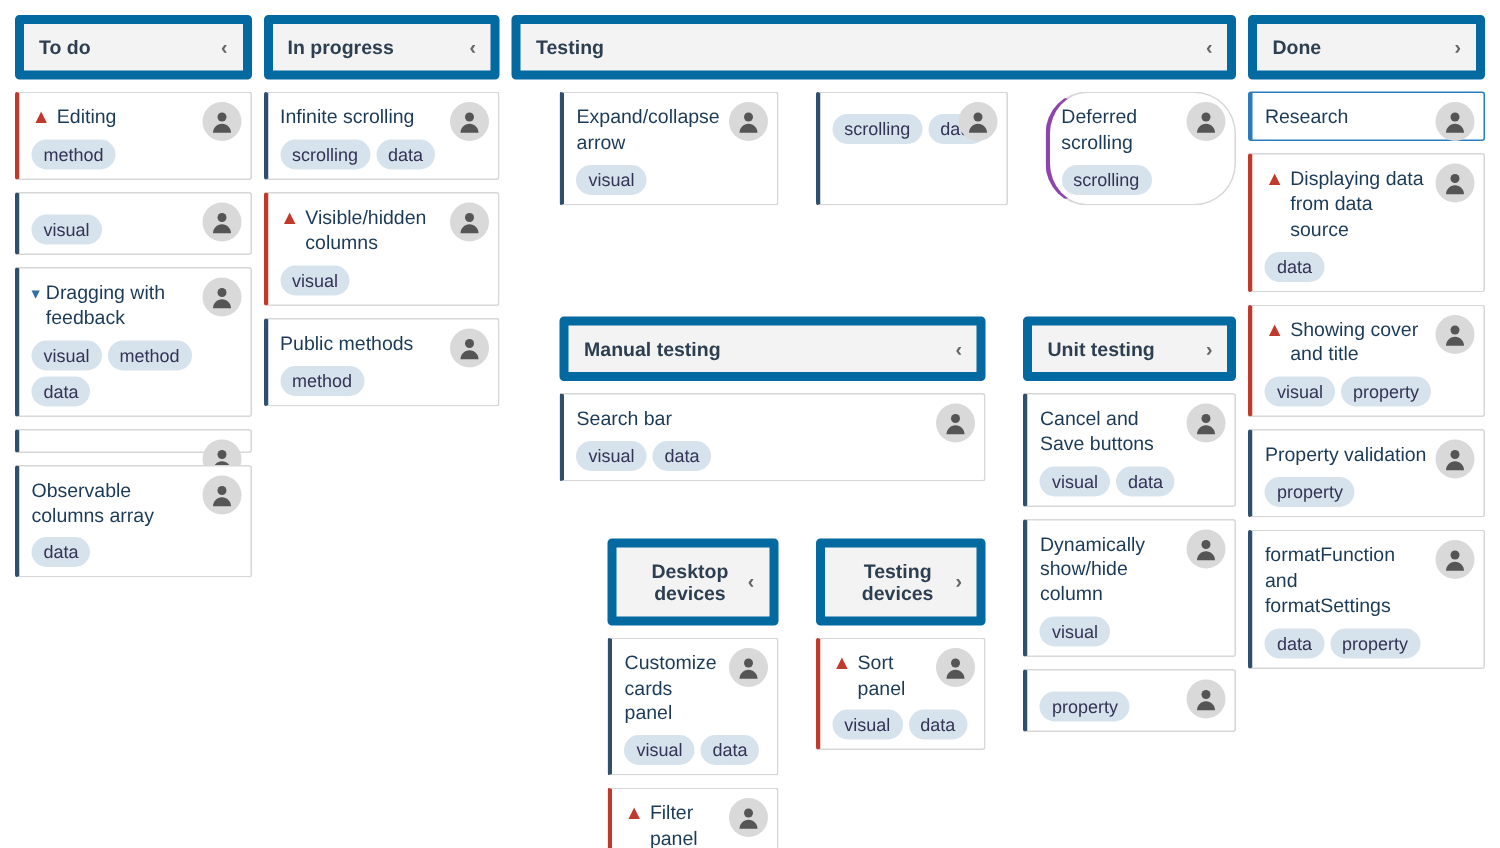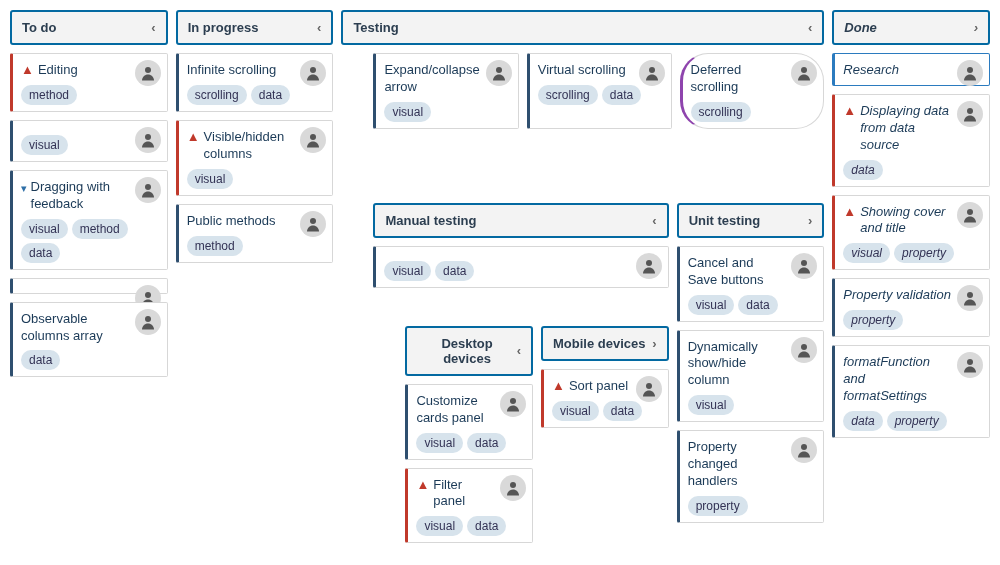--- a/index.html
+++ b/index.html
@@ -17,25 +17,25 @@
     align-items: flex-start;
   }
   .col {
     display: flex;
     flex-direction: column;
     gap: 8px;
   }
   .col-todo { width: 160px; }
   .col-inprogress { width: 160px; }
   .col-testing { width: 490px; }
-  .col-done { width: 160px; font-style: italic; }
+  .col-done { width: 160px; }
 
   .col-header, .sub-header {
     background: #f3f3f3;
-    border: 2px solid #0369a1;
+    border: 6px solid #0369a1;
     border-radius: 3px;
     padding: 8px 10px;
     display: flex;
     align-items: center;
     justify-content: space-between;
     font-weight: bold;
     font-size: 13px;
     color: #2c3e50;
     cursor: pointer;
   }
@@ -100,21 +100,21 @@
     border-radius: 50%;
     background: #d9d9d9;
     display: flex;
     align-items: center;
     justify-content: center;
   }
   .avatar svg { width: 18px; height: 18px; fill: #555; }
 
   .testing-row {
     display: flex;
-    gap: 8px;
+    gap: 25px;
     padding-left: 32px;
   }
   .testing-row > * { flex: 1; }
 
   .sub-col {
     display: flex;
     flex-direction: column;
     gap: 8px;
     flex: 1;
   }
@@ -270,23 +270,20 @@
             <span class="tag">visual</span>
           </div>
         <div class="avatar">
             <svg viewBox="0 0 24 24">
               <circle cx="12" cy="8" r="4"></circle>
               <path d="M4 22c0-4.4 3.6-8 8-8s8 3.6 8 8"></path>
             </svg>
           </div>
       </div>
       <div class="card">
-        <div class="card-title-row">
-            <span>Virtual scrolling</span>
-          </div>
         <div class="tags">
           <span class="tag">scrolling</span>
           <span class="tag">data</span>
         </div>
         <div class="avatar">
             <svg viewBox="0 0 24 24">
               <circle cx="12" cy="8" r="4"></circle>
               <path d="M4 22c0-4.4 3.6-8 8-8s8 3.6 8 8"></path>
             </svg>
           </div>
@@ -309,20 +306,23 @@
 
     <div style="height:58px"></div>
 
     <div class="testing-row">
       <div class="sub-col" style="flex:2">
         <div class="sub-header">
           <span>Manual testing</span>
           <span class="arrow">‹</span>
         </div>
         <div class="card">
+          <div class="card-title-row">
+              <span>Search bar</span>
+            </div>
           <div class="tags">
             <span class="tag">visual</span>
             <span class="tag">data</span>
           </div>
           <div class="avatar">
               <svg viewBox="0 0 24 24">
                 <circle cx="12" cy="8" r="4"></circle>
                 <path d="M4 22c0-4.4 3.6-8 8-8s8 3.6 8 8"></path>
               </svg>
             </div>
@@ -363,21 +363,21 @@
               <div class="avatar">
                   <svg viewBox="0 0 24 24">
                     <circle cx="12" cy="8" r="4"></circle>
                     <path d="M4 22c0-4.4 3.6-8 8-8s8 3.6 8 8"></path>
                   </svg>
                 </div>
             </div>
           </div>
           <div class="sub-col">
             <div class="sub-header">
-              <span>Mobile devices</span>
+              <span>Testing devices</span>
               <span class="arrow">›</span>
             </div>
             <div class="card red">
               <div class="card-title-row">
                 <span class="warn-icon">▲</span>
                 <span>Sort panel</span>
               </div>
               <div class="tags">
                 <span class="tag">visual</span>
                 <span class="tag">data</span>
@@ -421,23 +421,20 @@
               <span class="tag">visual</span>
             </div>
           <div class="avatar">
               <svg viewBox="0 0 24 24">
                 <circle cx="12" cy="8" r="4"></circle>
                 <path d="M4 22c0-4.4 3.6-8 8-8s8 3.6 8 8"></path>
               </svg>
             </div>
         </div>
         <div class="card">
-          <div class="card-title-row">
-              <span>Property changed handlers</span>
-            </div>
           <div class="tags">
               <span class="tag">property</span>
             </div>
           <div class="avatar">
               <svg viewBox="0 0 24 24">
                 <circle cx="12" cy="8" r="4"></circle>
                 <path d="M4 22c0-4.4 3.6-8 8-8s8 3.6 8 8"></path>
               </svg>
             </div>
         </div>

